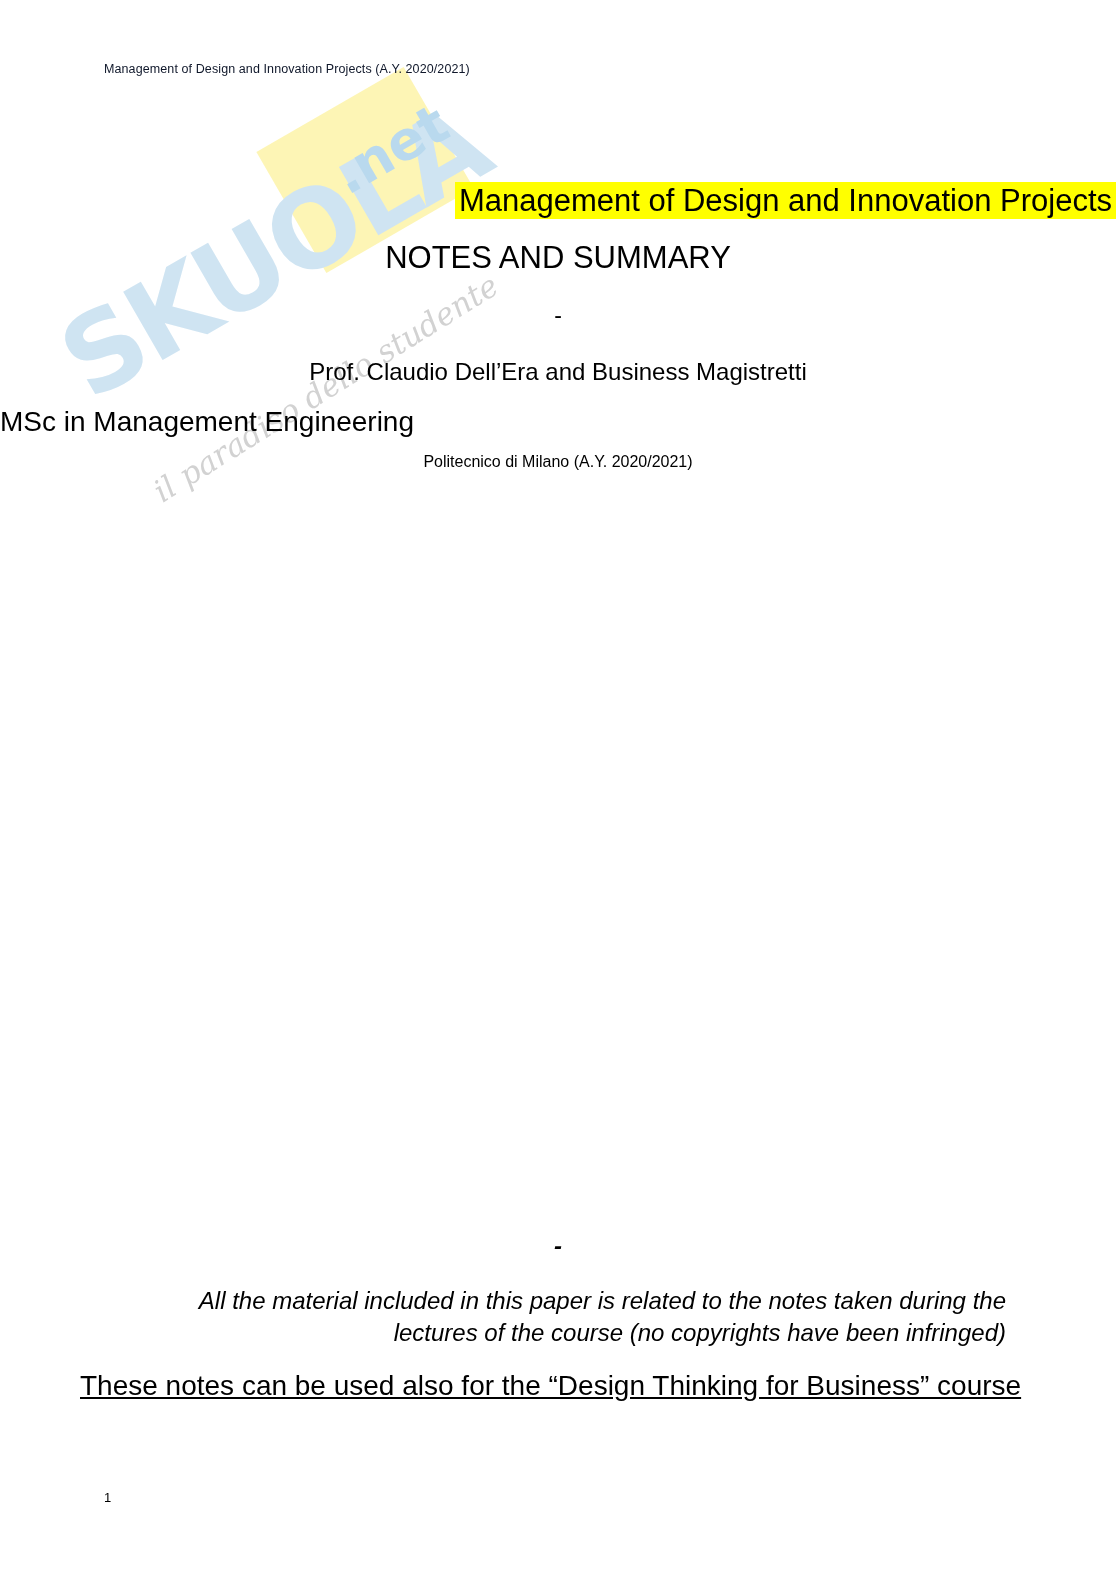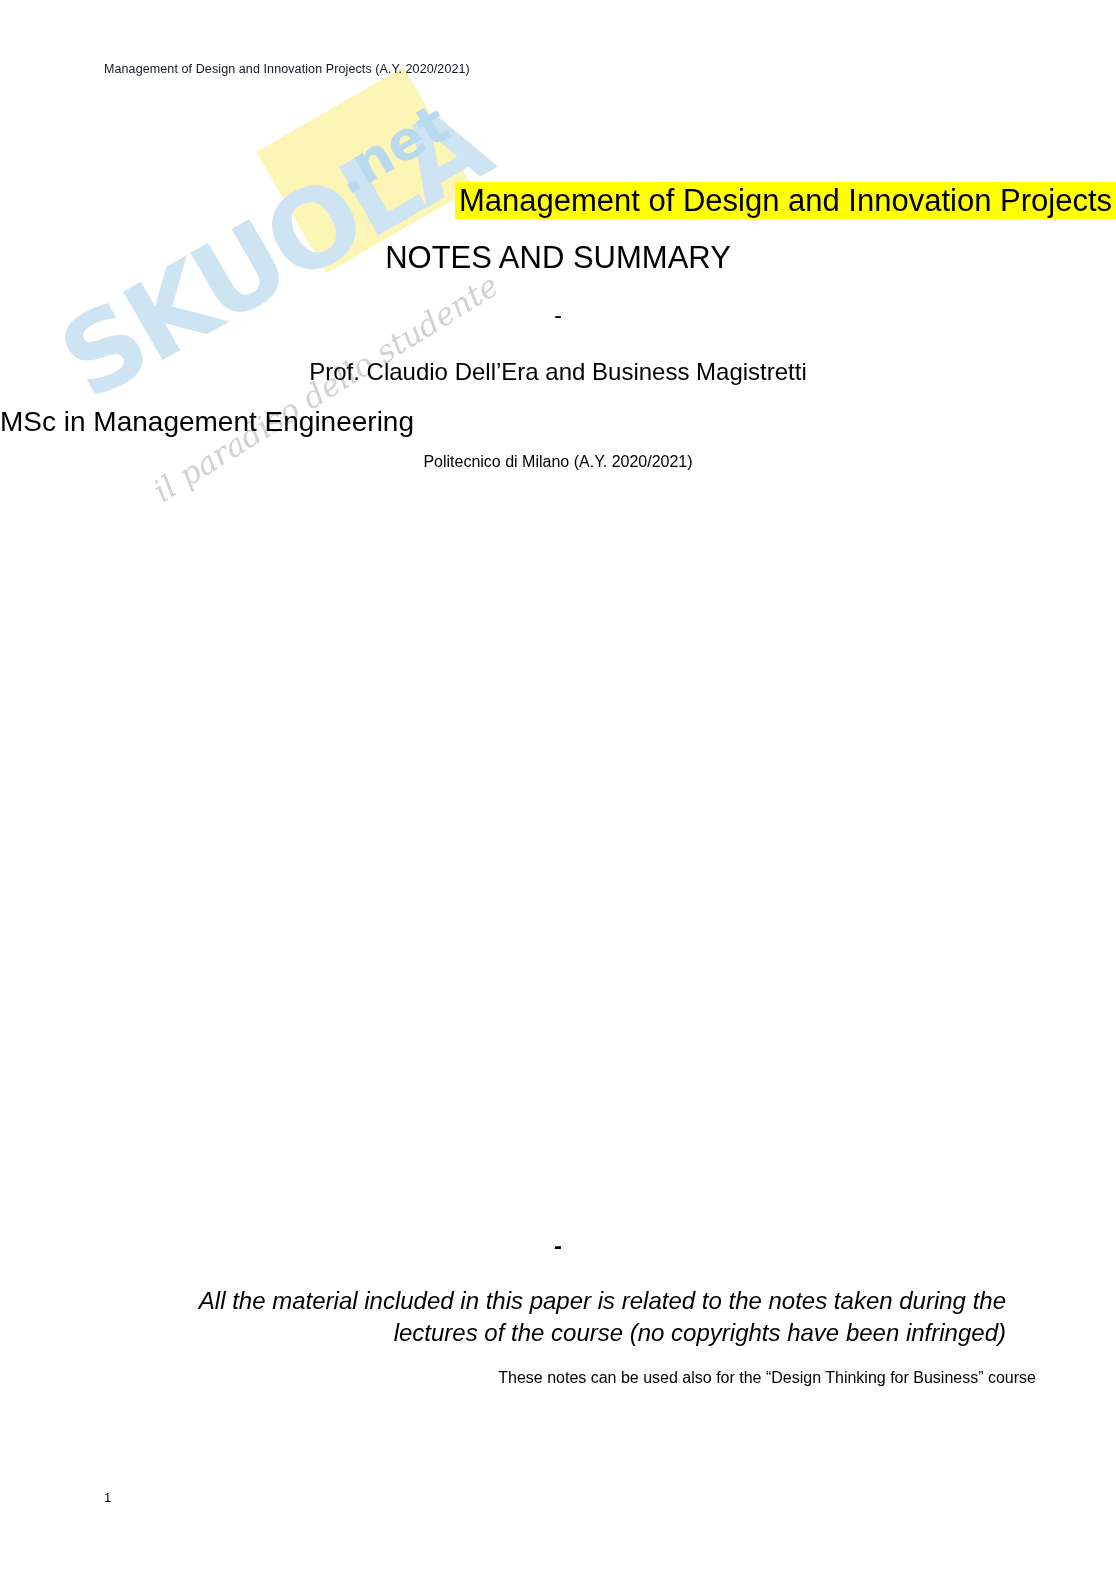--- a/index.html
+++ b/index.html
@@ -165,22 +165,23 @@
     text-align: right;
     font-size: 24px;
     font-style: italic;
     line-height: 1.32;
   }
   .notice {
     position: absolute;
     left: 80px;
     right: 80px;
     top: 1368px;
-    text-align: right;
-    font-size: 16px;
+    text-align: left;
+    font-size: 28px;
+    text-decoration: underline;
     line-height: 1.3;
   }
   .page-number {
     position: absolute;
     left: 104px;
     top: 1490px;
     font-size: 13px;
   }
 </style>
 </head>

